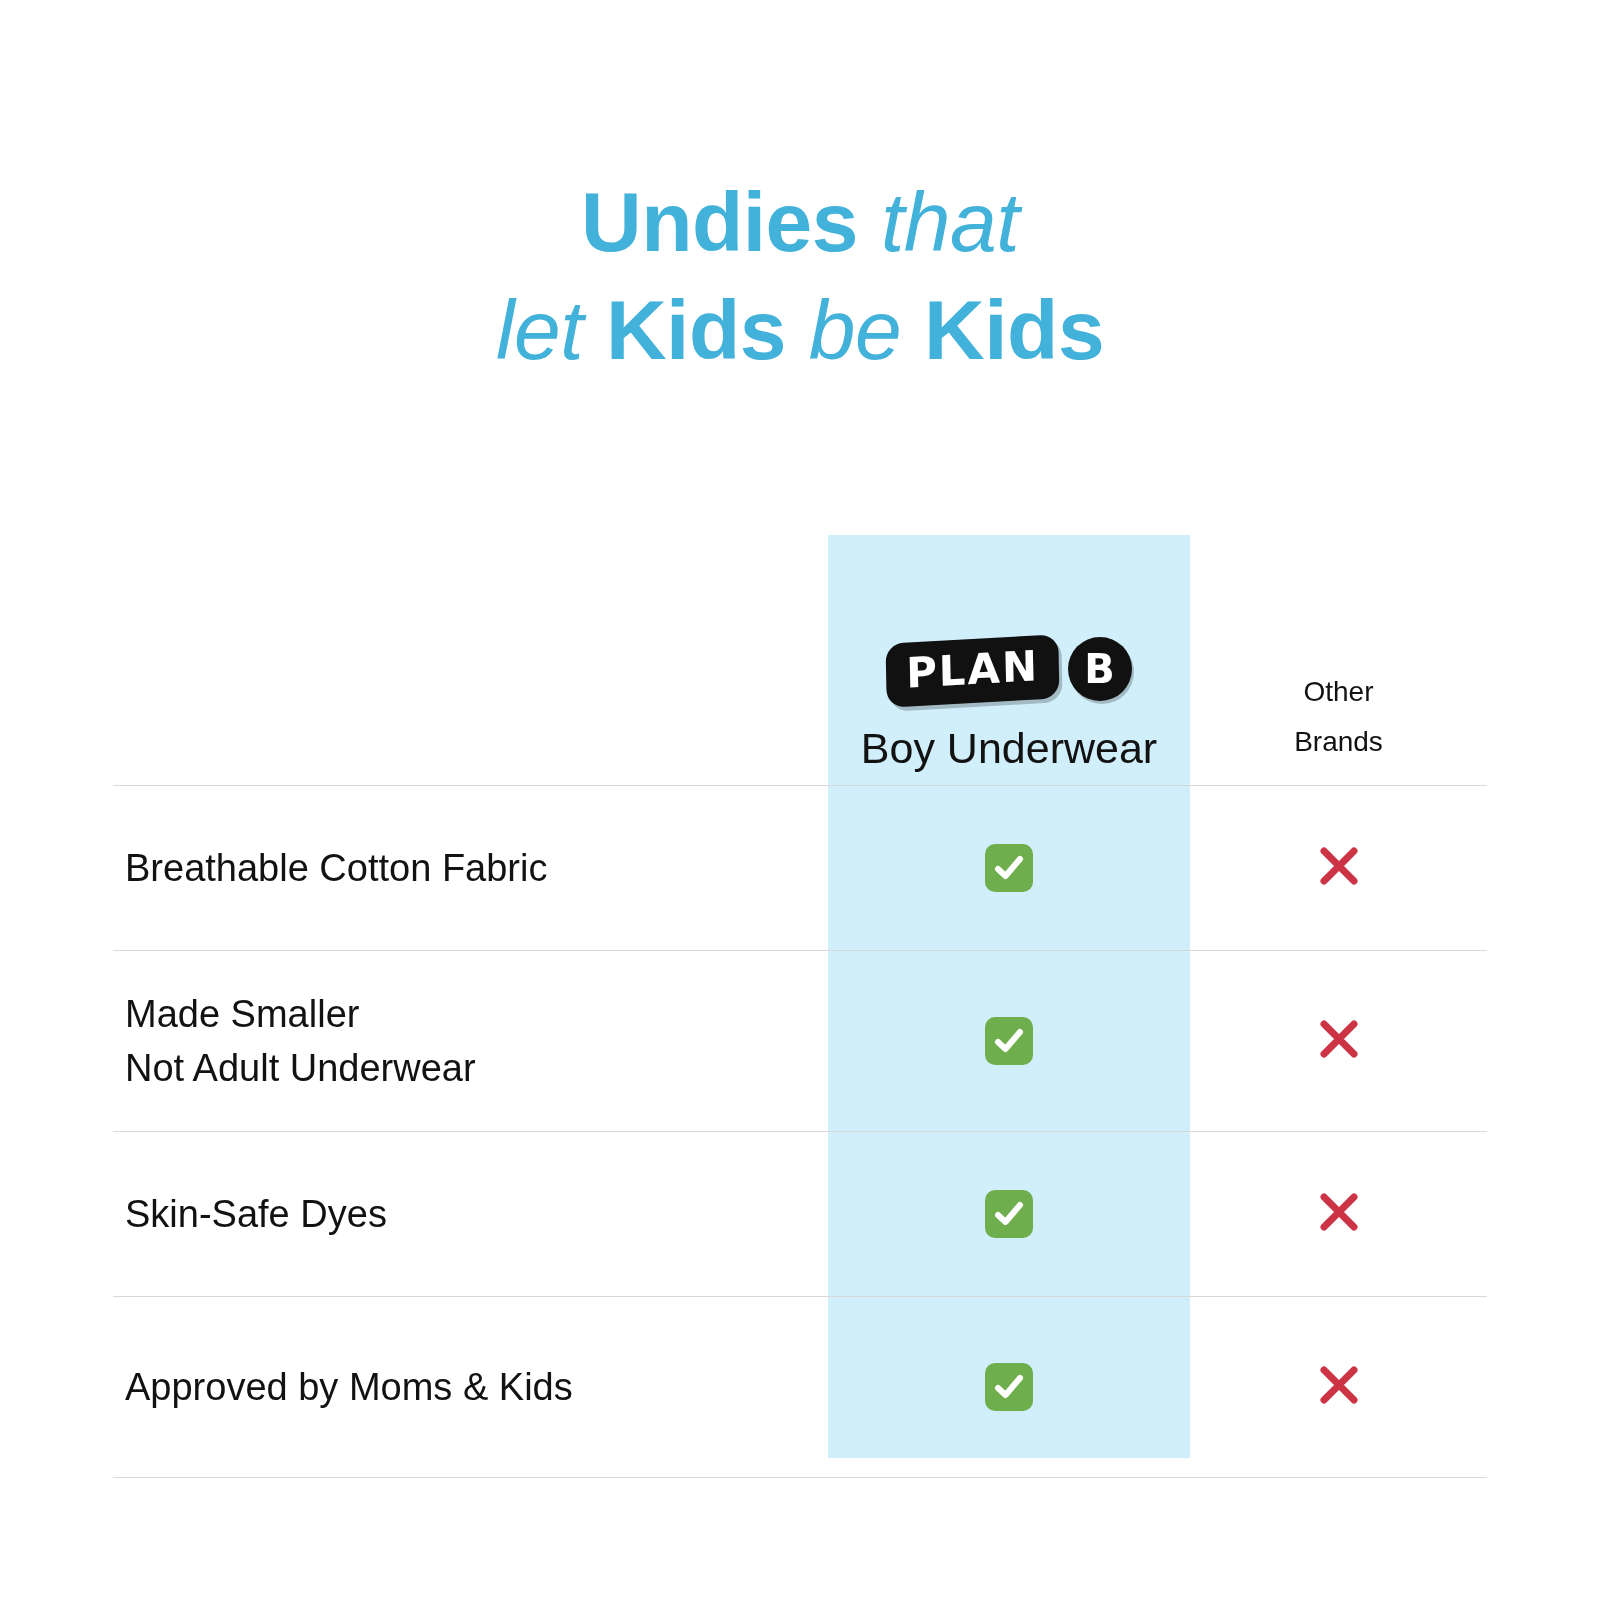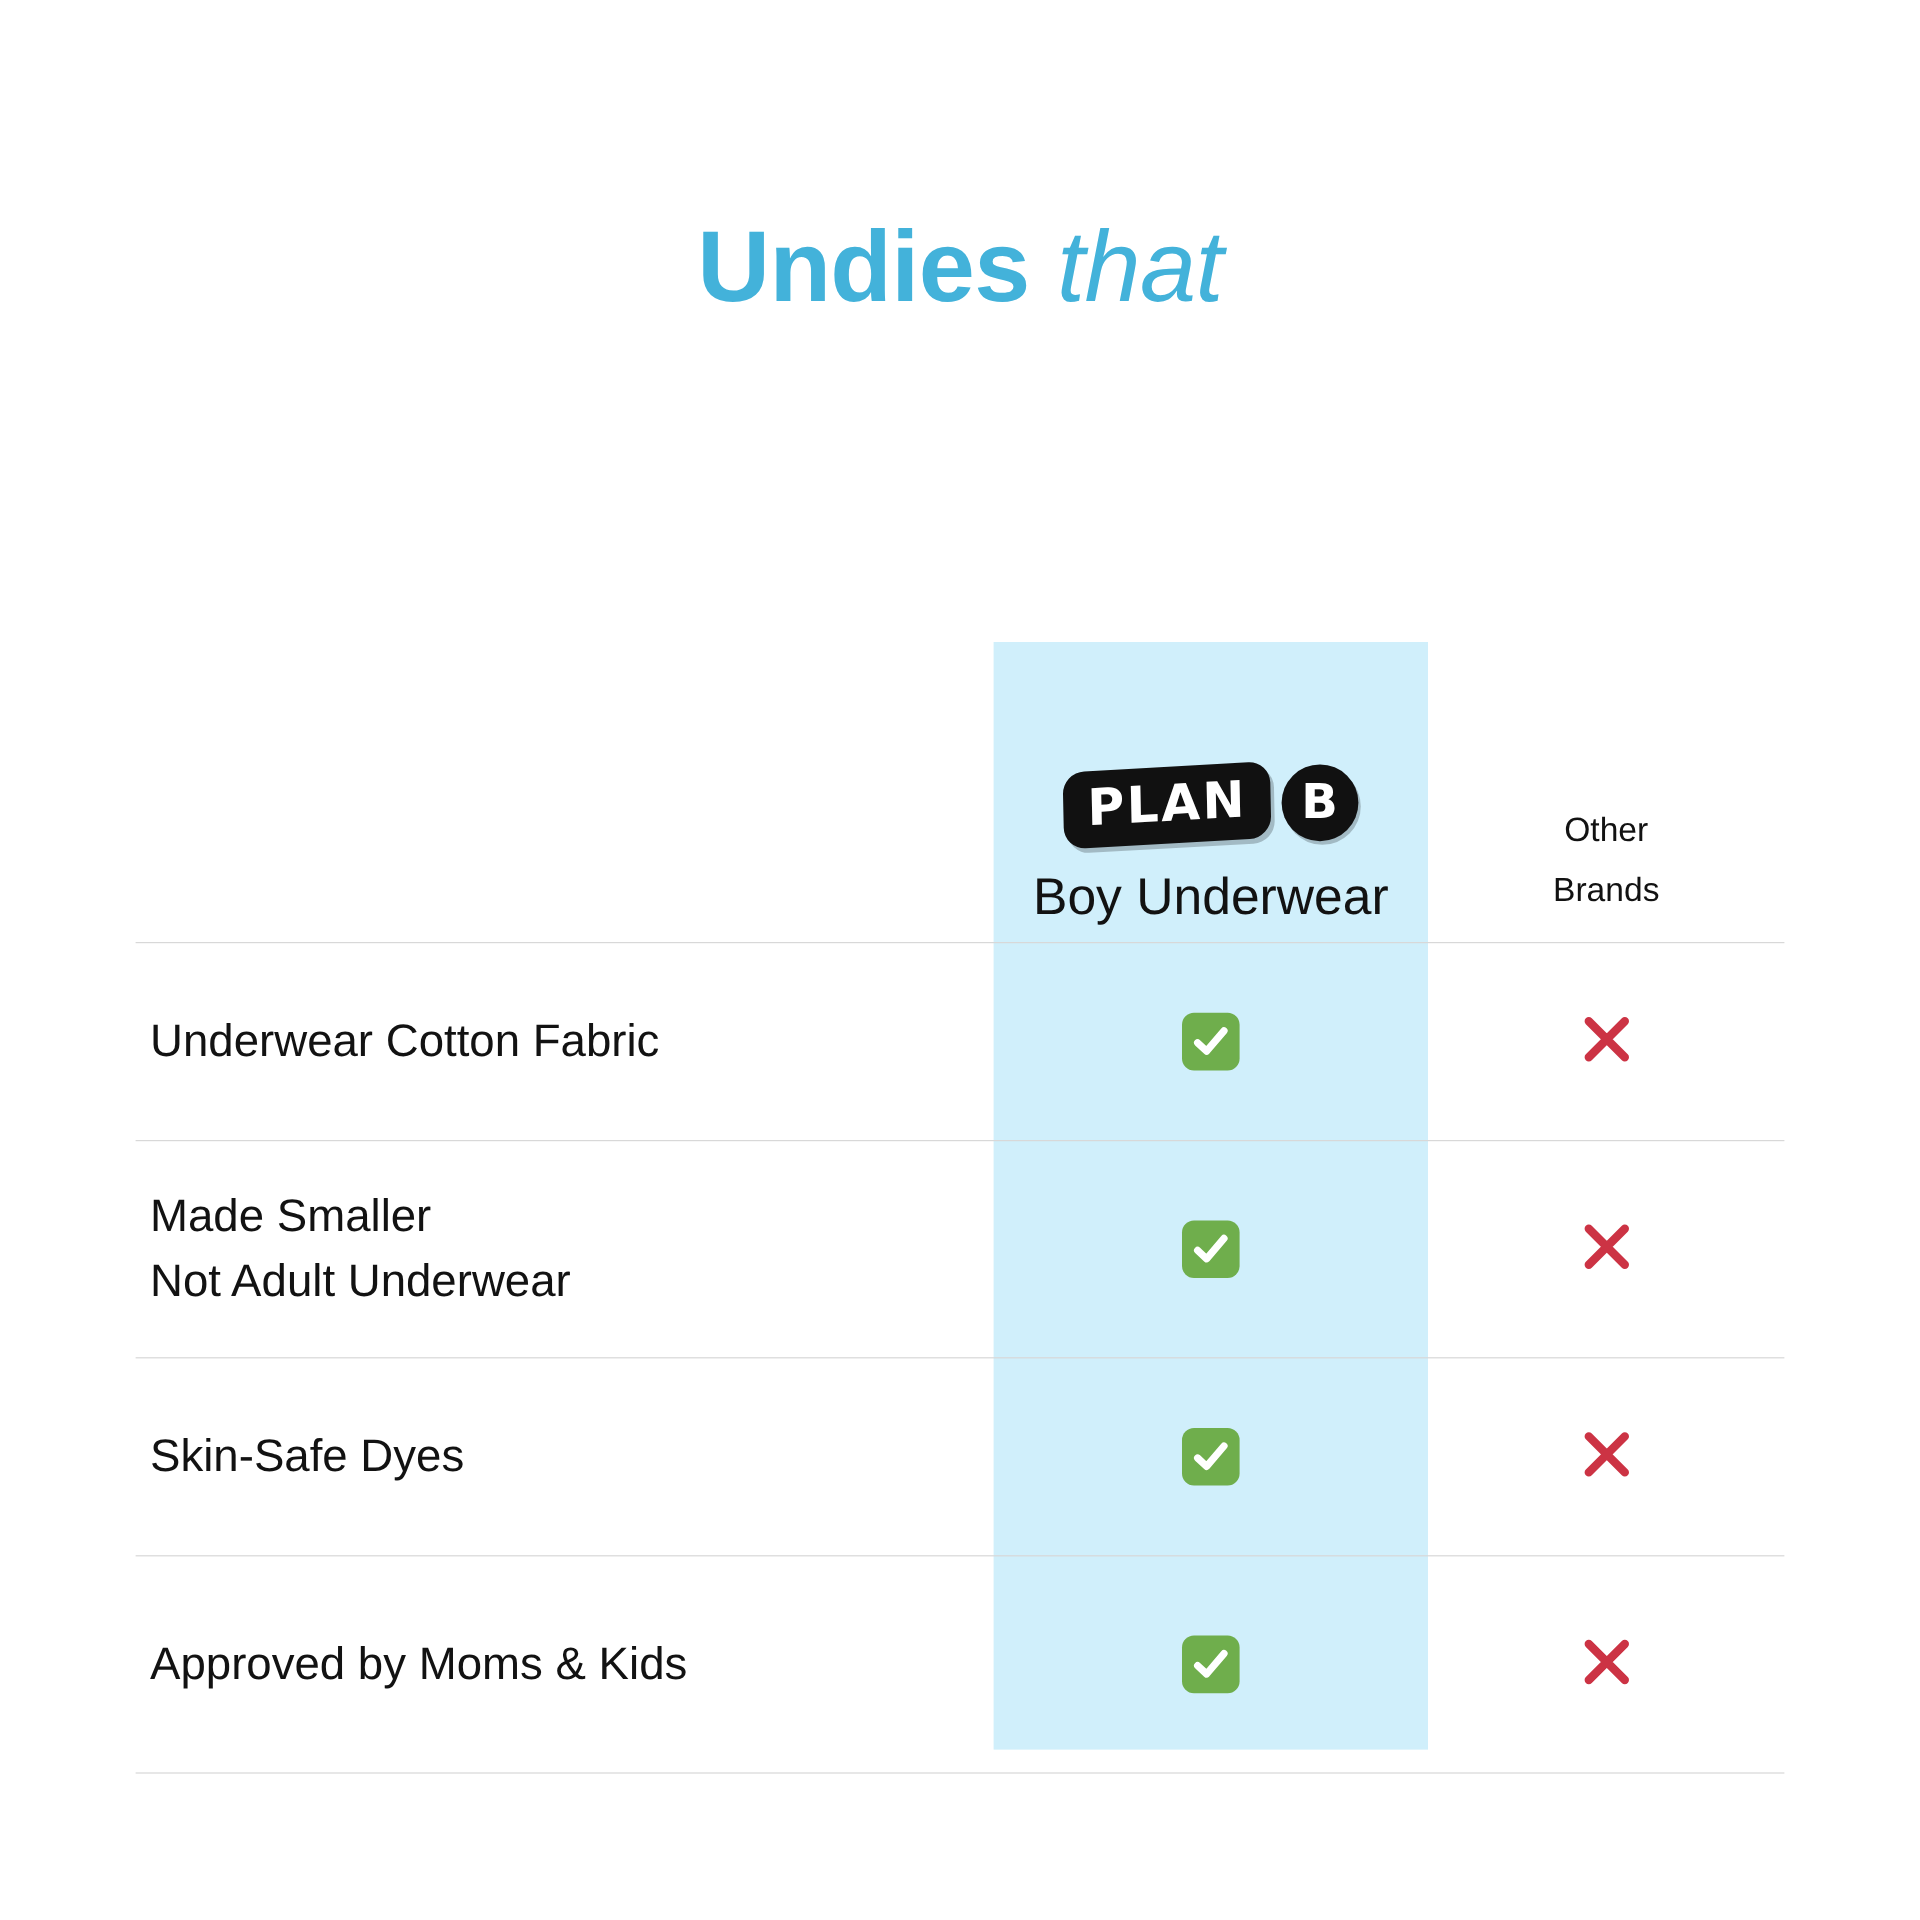--- a/index.html
+++ b/index.html
@@ -161,20 +161,21 @@
   
   .x-mark { display: inline-block; vertical-align: middle; }
 </style>
 </head>
 <body>
 
 <div class="page">
 
   <div class="headline">
     <span class="ln"><span class="hl-bold">Undies</span><span class="hl-italic"> that</span></span>
+    <span class="ln"><span class="hl-italic">let </span><span class="hl-bold">Kids</span><span class="hl-italic"> be </span><span class="hl-bold">Kids</span></span>
   </div>
 
   <div class="table">
 
     <div class="highlight-band"></div>
 
     <div class="table-inner">
 
       <div class="row row-header">
         <div class="col-feature"></div>
@@ -192,21 +193,21 @@
         <div class="col-other other-header">
           <div>Other</div>
           <div>Brands</div>
         </div>
       </div>
 
       <div class="divider"></div>
 
       <div class="row row-body">
         <div class="col-feature">
-          <div class="feature-label">Underwear Cotton Fabric</div>
+          <div class="feature-label">Breathable Cotton Fabric</div>
         </div>
         <div class="col-plan">
           <span class="check-box">
             <svg width="34" height="34" viewBox="0 0 34 34">
                 <path d="M6 18 L13.5 25 L28 8" fill="none" stroke="#ffffff" stroke-width="6" stroke-linecap="round" stroke-linejoin="round"></path>
               </svg>
           </span>
         </div>
         <div class="col-other">
           <span class="x-mark">

